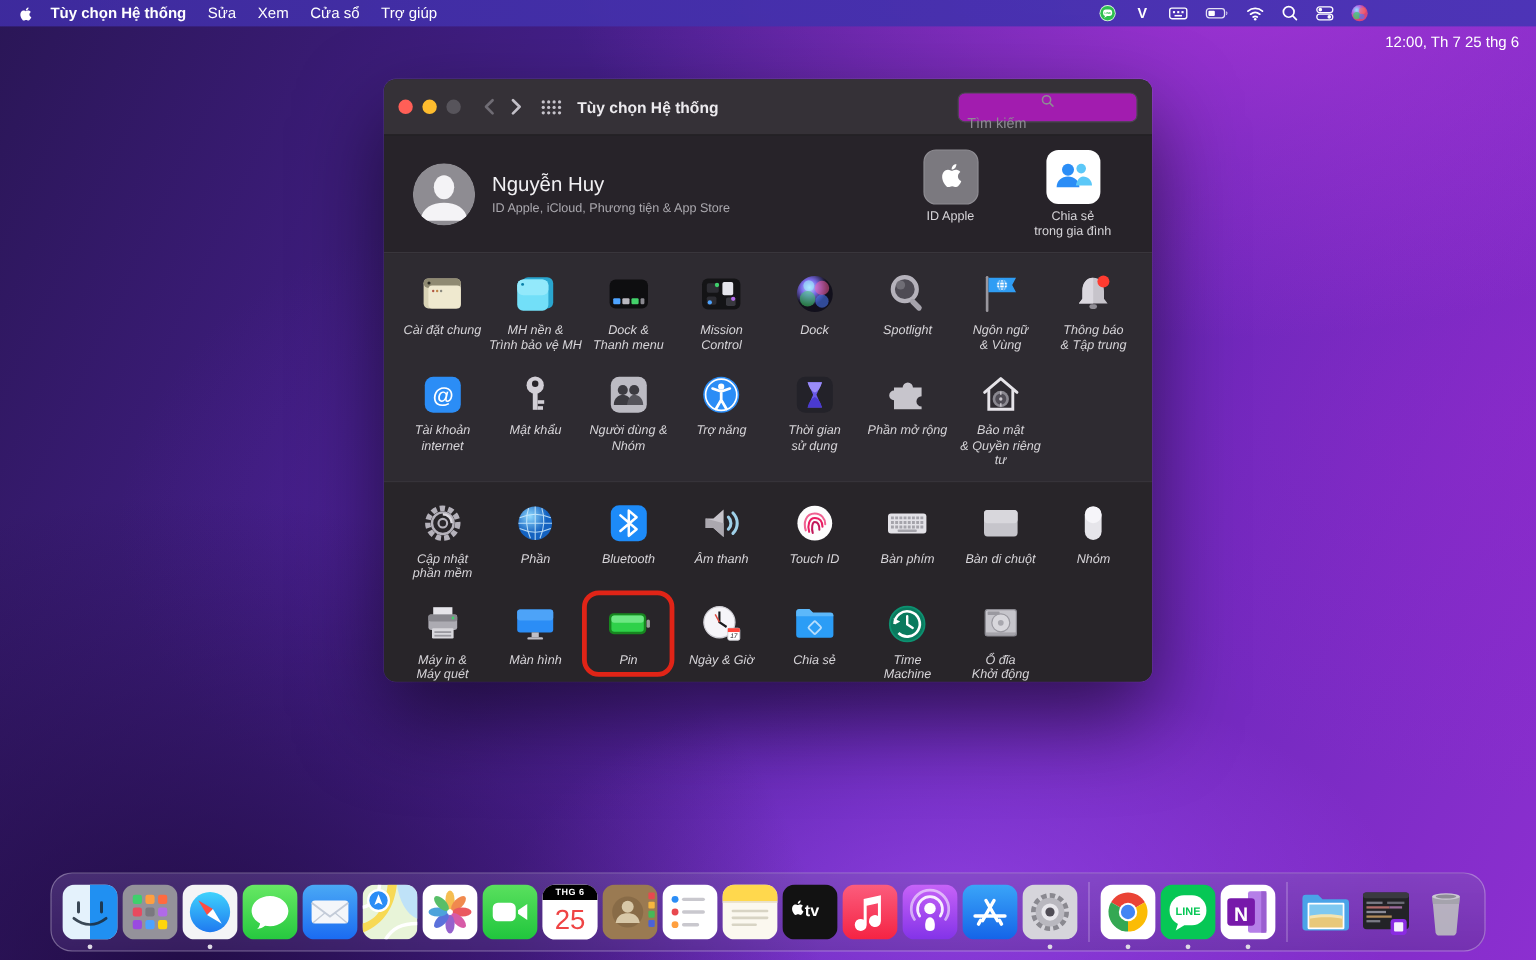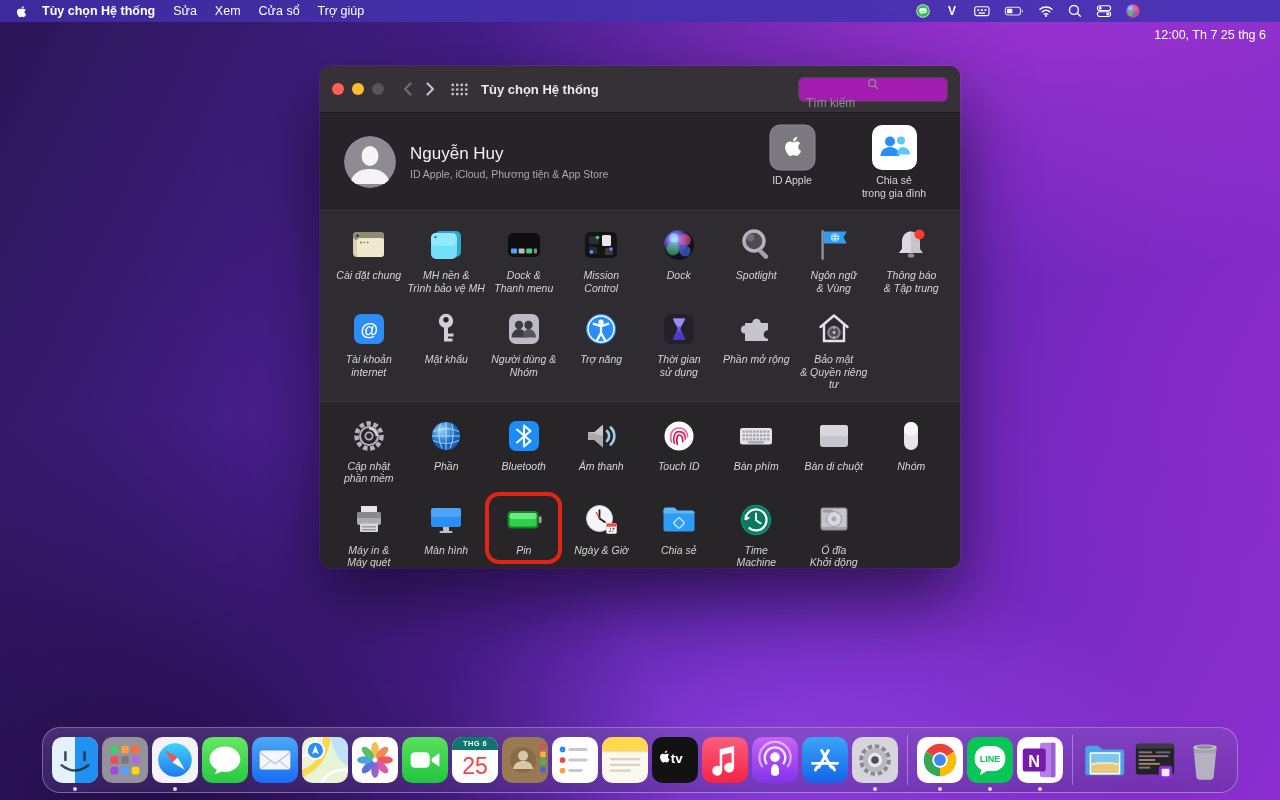--- a/index.html
+++ b/index.html
@@ -70,21 +70,21 @@
     display:flex;align-items:center;gap:4px;padding:0 9px;
     background:linear-gradient(rgba(130,100,175,.34),rgba(85,55,130,.38));
     border:1px solid rgba(255,255,255,.30);border-radius:18px;}
   .dock-item{width:46px;height:46px;position:relative;flex:0 0 auto;}
   .dock-item svg{width:46px;height:46px;display:block;}
   .dock-dot{position:absolute;left:50%;bottom:-8px;transform:translateX(-50%);
     width:4px;height:4px;border-radius:50%;background:#ddd8e4;}
   .dock-sep{width:1px;height:50px;background:rgba(255,255,255,.32);margin:0 5px;flex:0 0 auto;}
   .cal{width:46px;height:46px;border-radius:11px;background:#fff;overflow:hidden;
     display:flex;flex-direction:column;}
-  .cal-m{height:13px;background:#0f766e;color:#fff;font-size:7.5px;font-weight:bold;
+  .cal-m{height:13px;background:#000000;color:#fff;font-size:7.5px;font-weight:bold;
     display:flex;align-items:center;justify-content:center;letter-spacing:.4px;}
   .cal-d{flex:1;display:flex;align-items:center;justify-content:center;font-size:23px;color:#ef4444;}
 </style>
 </head>
 <body>
 
 <div class="wall"></div>
 
 <div class="menubar">
   <span class="apple">

